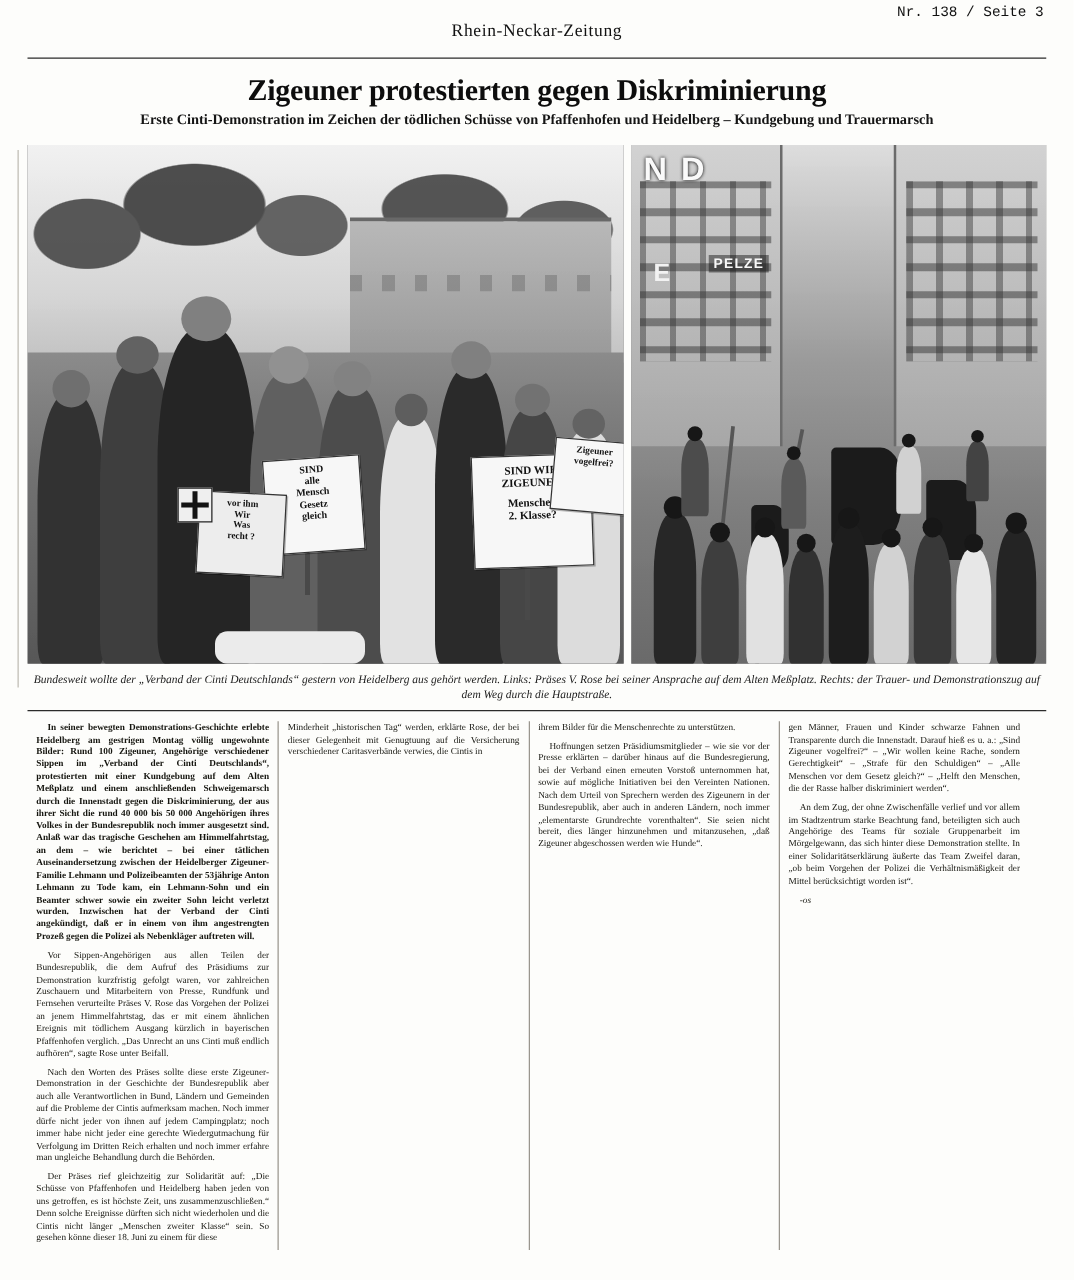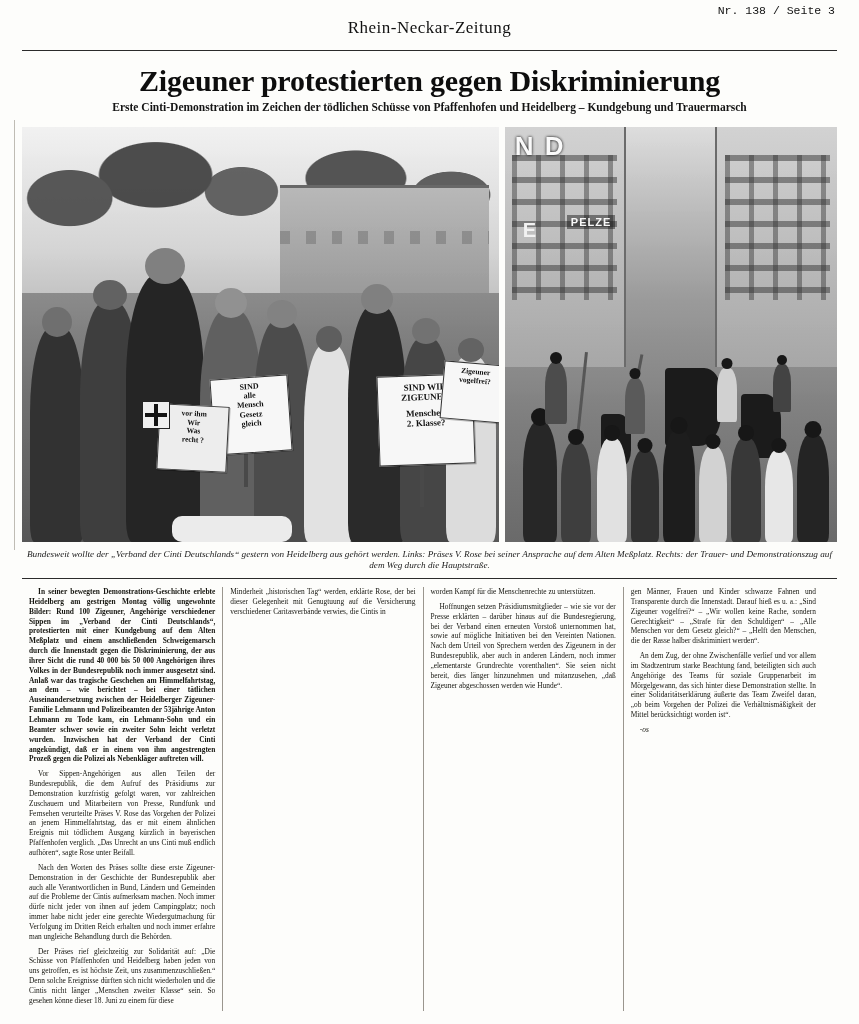--- a/index.html
+++ b/index.html
@@ -24,21 +24,21 @@
   }
   .masthead {
     display: flex;
     align-items: baseline;
     justify-content: center;
     position: relative;
     padding: 18px 24px 6px 24px;
     font-family: "Liberation Serif", serif;
   }
   .masthead-title {
-    font-size: 17px;
+    font-size: 14px;
     letter-spacing: 0.5px;
     font-weight: normal;
     color: #111;
   }
   .masthead-issue {
     position: absolute;
     right: 24px;
     top: 4px;
     font-size: 11.5px;
     color: #111;
@@ -48,21 +48,21 @@
     border-top: 1px solid #2b2b2b;
     margin: 6px 22px 0 22px;
   }
   .headline-wrap {
     padding: 10px 22px 2px 22px;
     text-align: center;
   }
   h1.headline {
     font-family: "Liberation Serif", serif;
     font-weight: bold;
-    font-size: 30px;
+    font-size: 24px;
     letter-spacing: -0.2px;
     margin: 4px 0 4px 0;
     line-height: 1.05;
     color: #0d0d0d;
   }
   .subhead {
     font-family: "Liberation Serif", serif;
     font-weight: bold;
     font-size: 11.5px;
     margin: 0 0 8px 0;
@@ -380,21 +380,21 @@
       <p>Vor Sippen-Angehörigen aus allen Teilen der Bundesrepublik, die dem Aufruf des Präsidiums zur Demonstration kurzfristig gefolgt waren, vor zahlreichen Zuschauern und Mitarbeitern von Presse, Rundfunk und Fernsehen verurteilte Präses V. Rose das Vorgehen der Polizei an jenem Himmelfahrtstag, das er mit einem ähnlichen Ereignis mit tödlichem Ausgang kürzlich in bayerischen Pfaffenhofen verglich. „Das Unrecht an uns Cinti muß endlich aufhören“, sagte Rose unter Beifall.</p>
       <p>Nach den Worten des Präses sollte diese erste Zigeuner-Demonstration in der Geschichte der Bundesrepublik aber auch alle Verantwortlichen in Bund, Ländern und Gemeinden auf die Probleme der Cintis aufmerksam machen. Noch immer dürfe nicht jeder von ihnen auf jedem Campingplatz; noch immer habe nicht jeder eine gerechte Wiedergutmachung für Verfolgung im Dritten Reich erhalten und noch immer erfahre man ungleiche Behandlung durch die Behörden.</p>
       <p>Der Präses rief gleichzeitig zur Solidarität auf: „Die Schüsse von Pfaffenhofen und Heidelberg haben jeden von uns getroffen, es ist höchste Zeit, uns zusammenzuschließen.“ Denn solche Ereignisse dürften sich nicht wiederholen und die Cintis nicht länger „Menschen zweiter Klasse“ sein. So gesehen könne dieser 18. Juni zu einem für diese</p>
     </div>
 
     <div class="col">
       <p class="noindent">Minderheit „historischen Tag“ werden, erklärte Rose, der bei dieser Gelegenheit mit Genugtuung auf die Versicherung verschiedener Caritasverbände verwies, die Cintis in</p>
     </div>
 
     <div class="col">
-      <p class="noindent">worden Kampf für die Menschenrechte zu unterstützen.</p>
+      <p class="noindent">ihrem Bilder für die Menschenrechte zu unterstützen.</p>
       <p>Hoffnungen setzen Präsidiumsmitglieder – wie sie vor der Presse erklärten – darüber hinaus auf die Bundesregierung, bei der Verband einen erneuten Vorstoß unternommen hat, sowie auf mögliche Initiativen bei den Vereinten Nationen. Nach dem Urteil von Sprechern werden des Zigeunern in der Bundesrepublik, aber auch in anderen Ländern, noch immer „elementarste Grundrechte vorenthalten“. Sie seien nicht bereit, dies länger hinzunehmen und mitanzusehen, „daß Zigeuner abgeschossen werden wie Hunde“.</p>
     </div>
 
     <div class="col">
       <p class="noindent">gen Männer, Frauen und Kinder schwarze Fahnen und Transparente durch die Innenstadt. Darauf hieß es u. a.: „Sind Zigeuner vogelfrei?“ – „Wir wollen keine Rache, sondern Gerechtigkeit“ – „Strafe für den Schuldigen“ – „Alle Menschen vor dem Gesetz gleich?“ – „Helft den Menschen, die der Rasse halber diskriminiert werden“.</p>
       <p>An dem Zug, der ohne Zwischenfälle verlief und vor allem im Stadtzentrum starke Beachtung fand, beteiligten sich auch Angehörige des Teams für soziale Gruppenarbeit im Mörgelgewann, das sich hinter diese Demonstration stellte. In einer Solidaritätserklärung äußerte das Team Zweifel daran, „ob beim Vorgehen der Polizei die Verhältnismäßigkeit der Mittel berücksichtigt worden ist“.</p>
       <p class="sig">-os</p>
     </div>
   </div>
 

